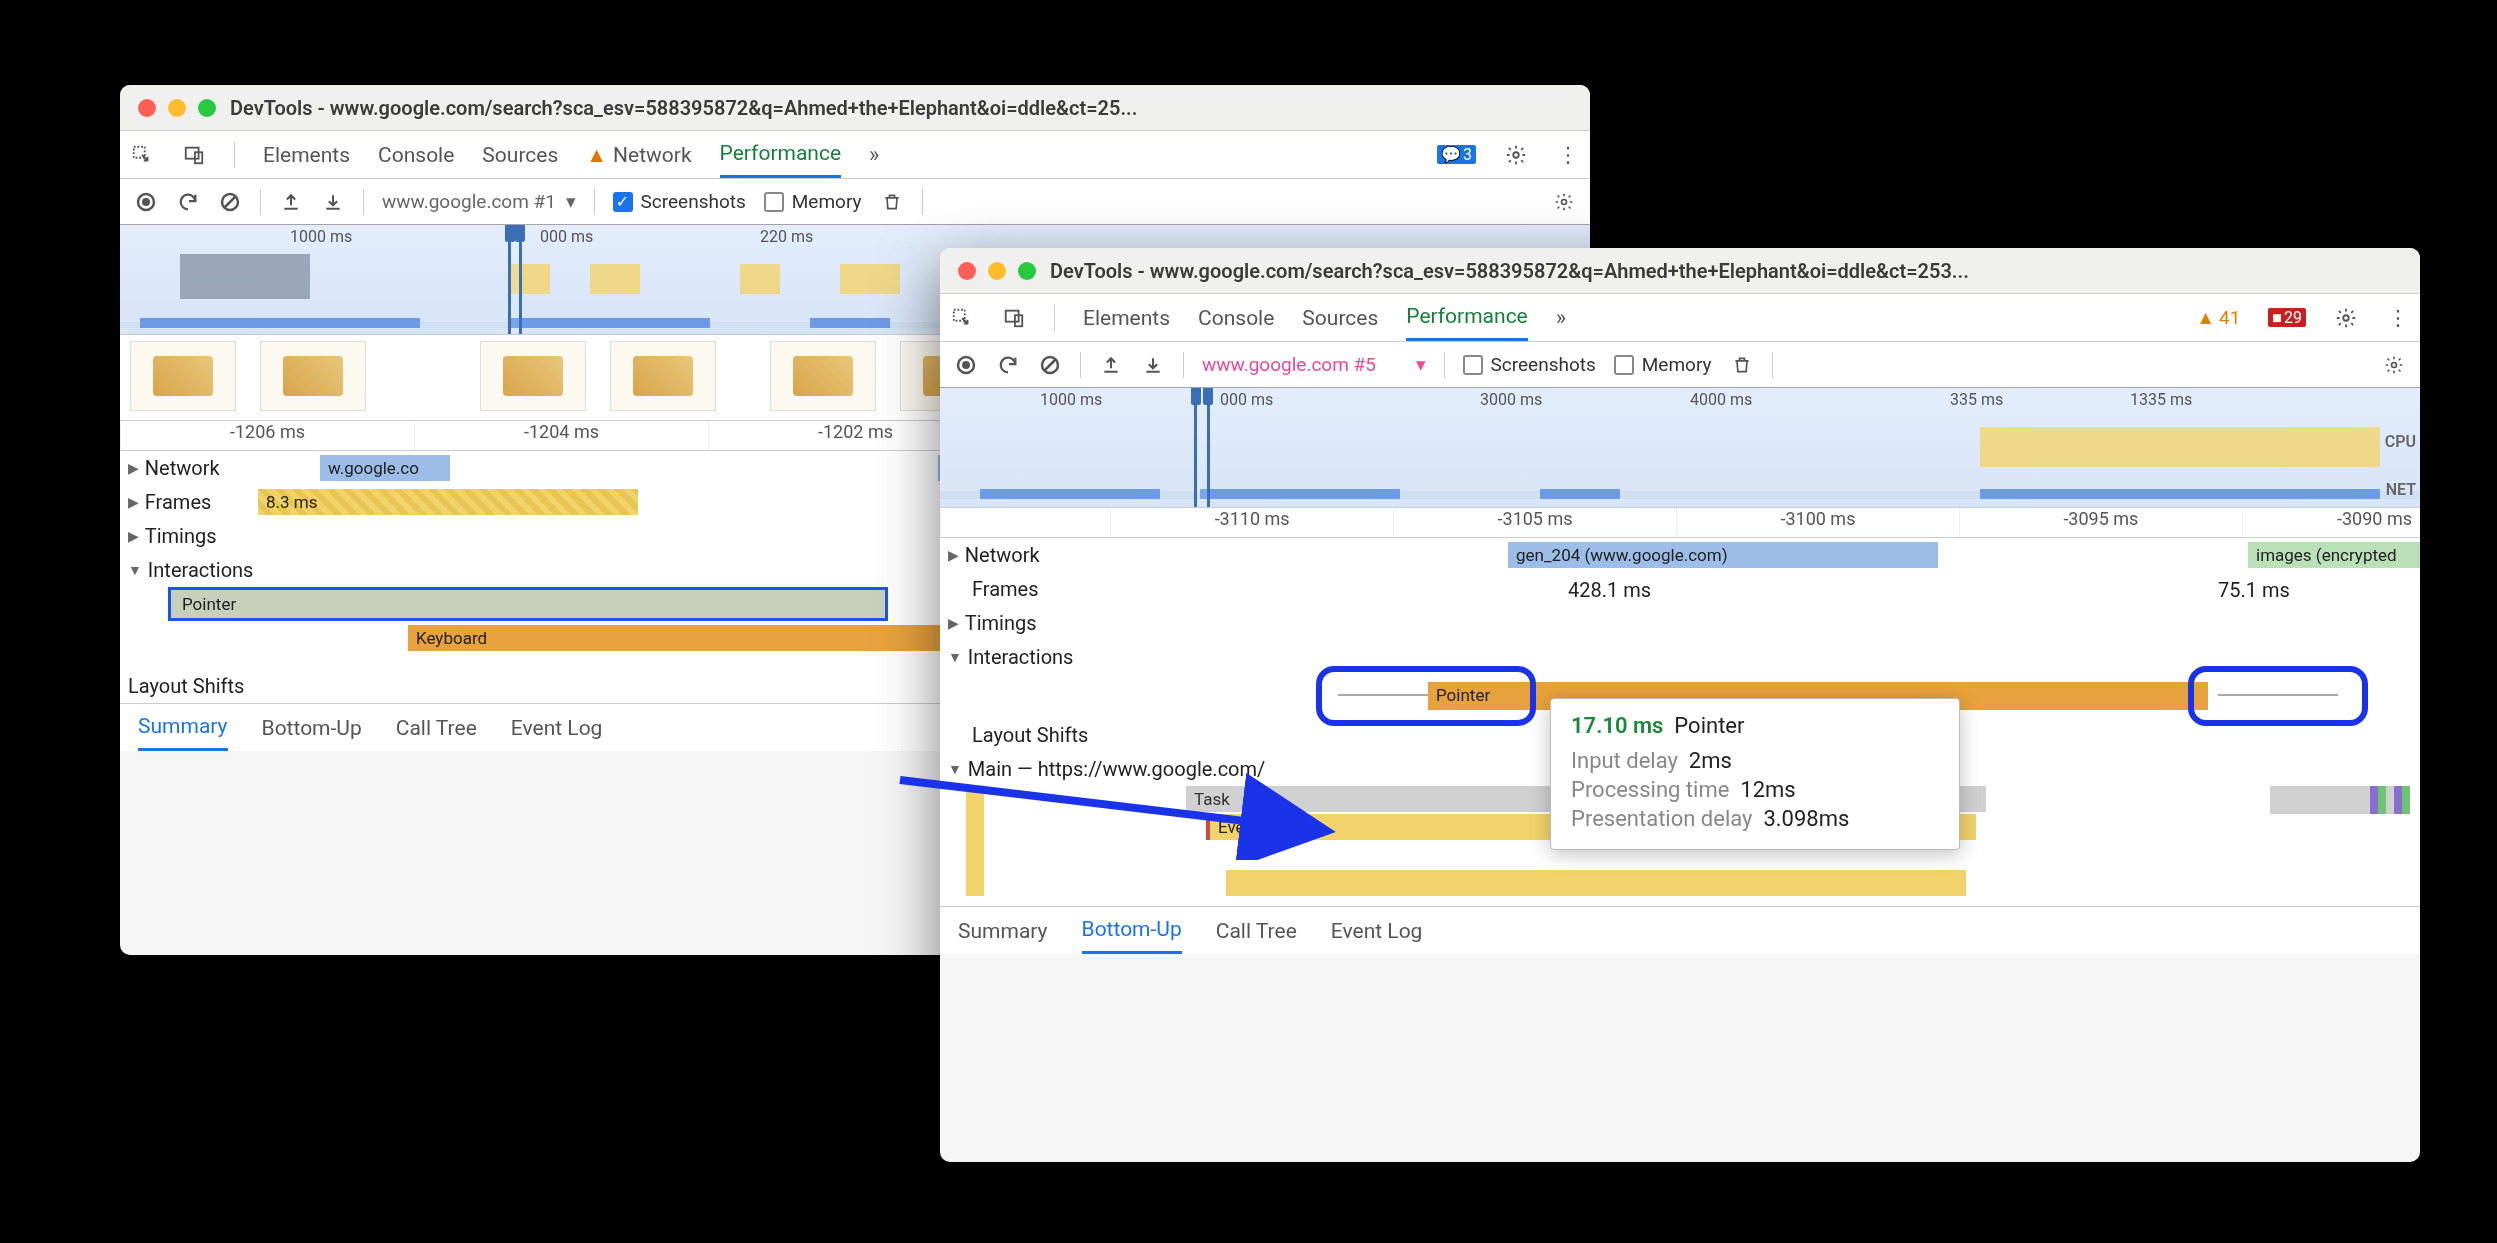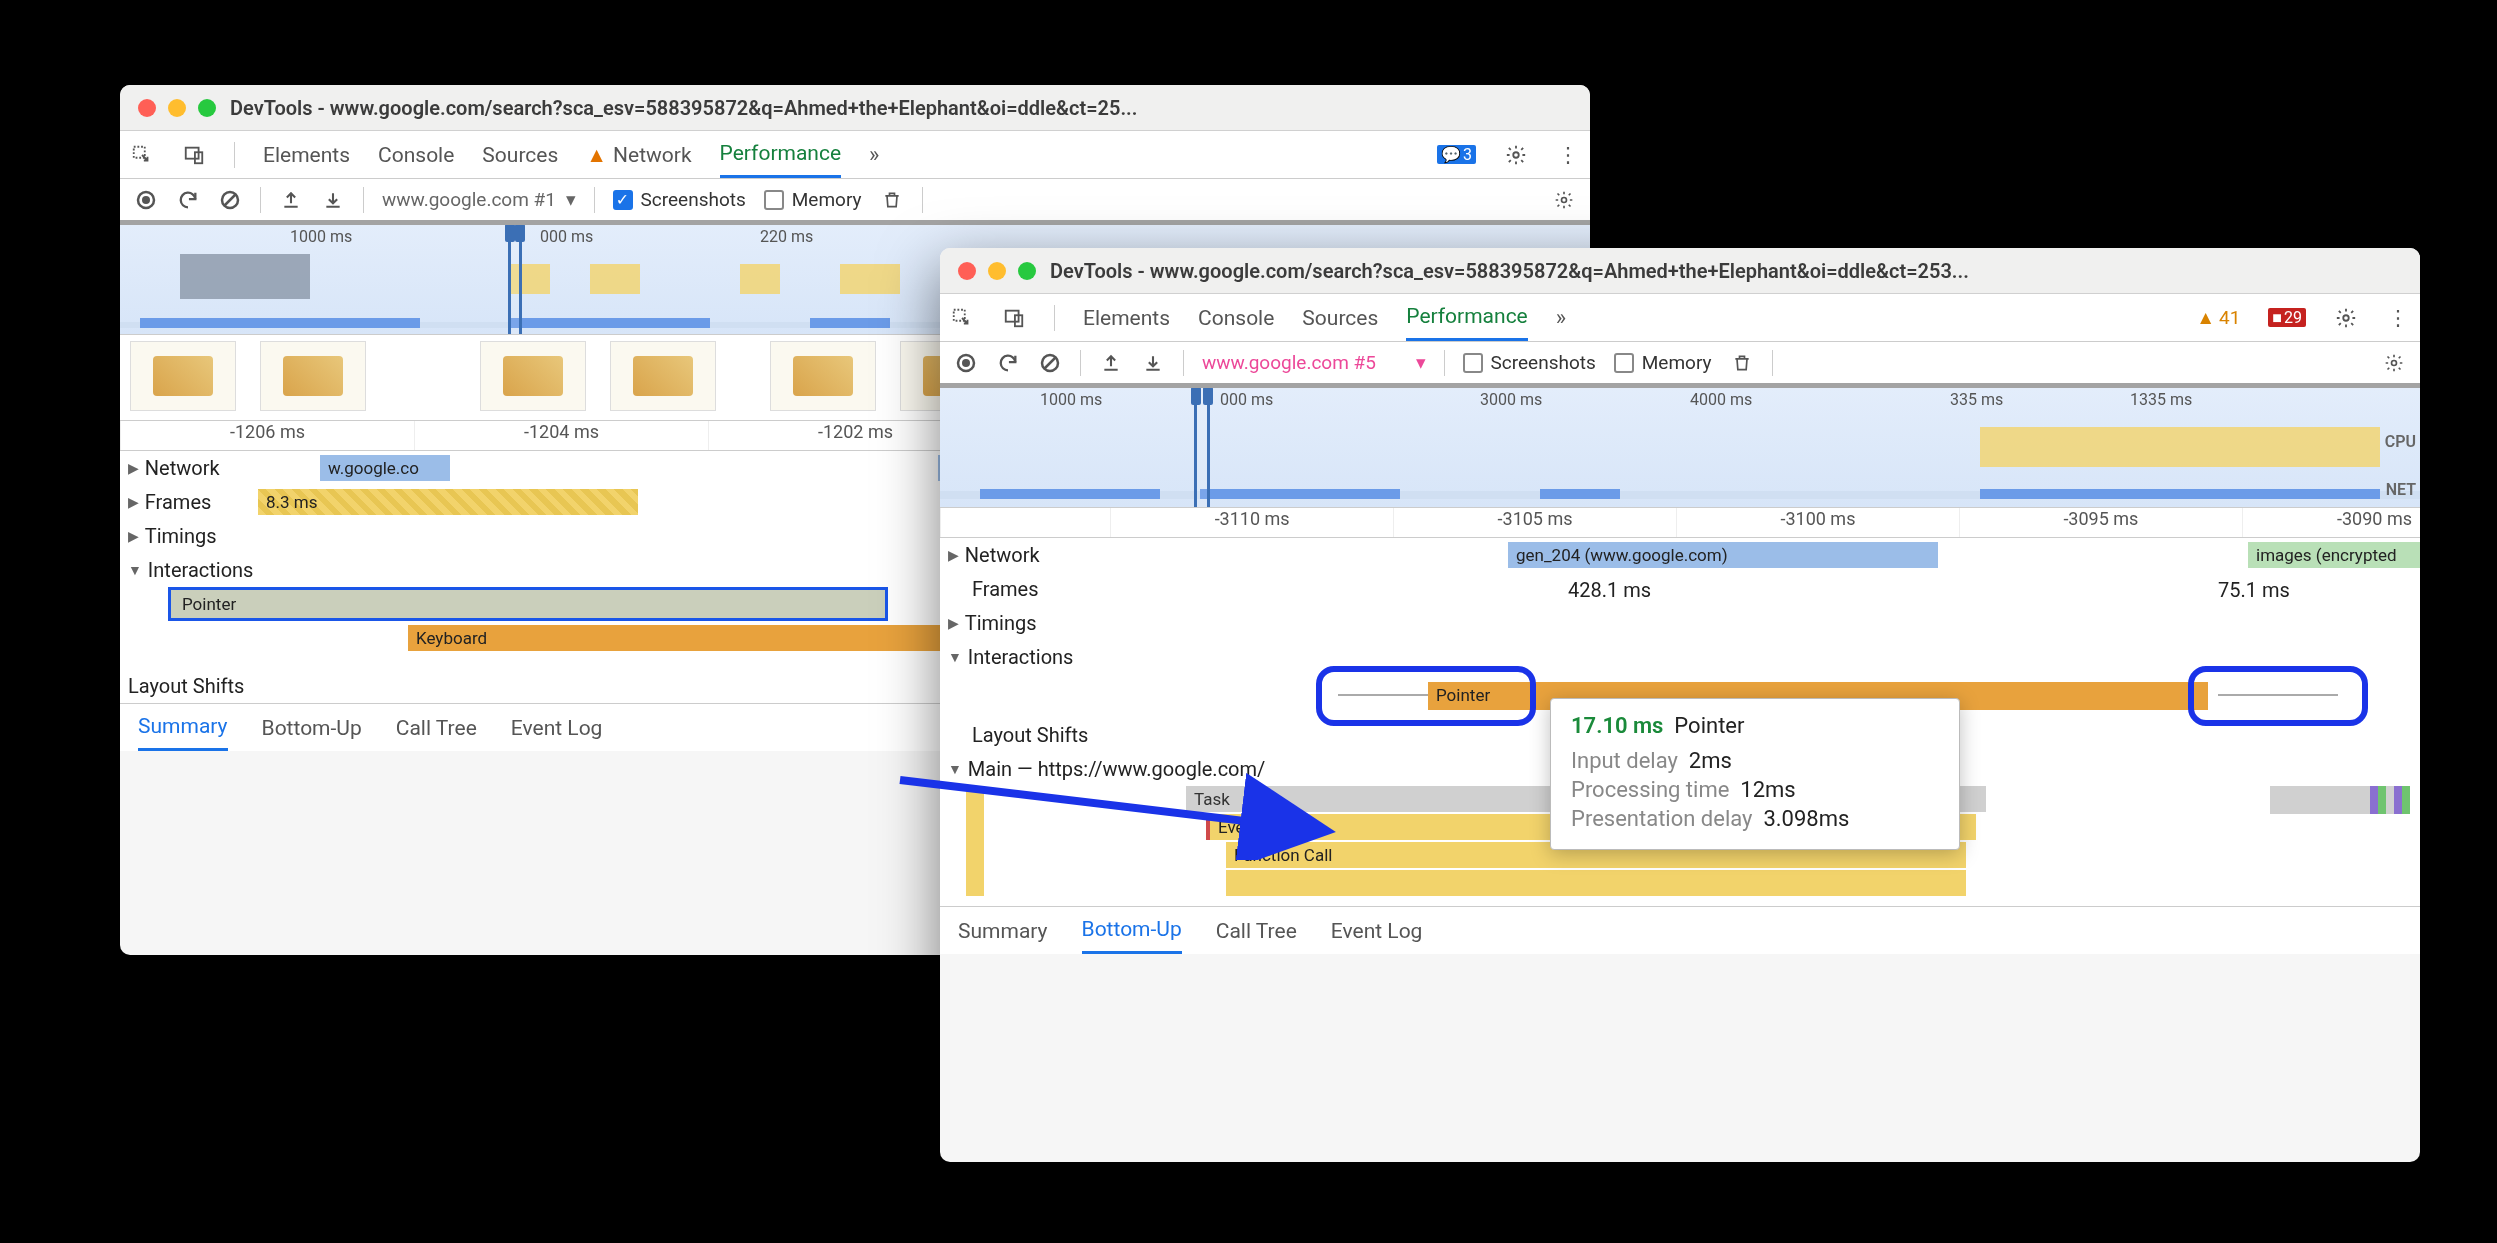--- a/index.html
+++ b/index.html
@@ -53,21 +53,21 @@
   .badge-warn { color: #d98300; font-size: 19px; display: inline-flex; align-items: center; gap: 4px;}
   .badge-err { background: #c5221f; color: #fff; font-size: 16px; padding: 0 4px; border-radius: 2px; display: inline-flex; align-items: center; gap: 2px;}
 
   .toolbar {
     height: 46px;
     background: #fff;
     display: flex;
     align-items: center;
     padding: 0 14px;
     gap: 18px;
-    border-bottom: 5px solid #a3a3a3;
+    border-bottom: 1px solid #a3a3a3;
     font-size: 19px;
   }
   .divider-v { width: 1px; height: 26px; background: #ccc; }
   .cb { width: 20px; height: 20px; border: 2px solid #888; border-radius: 3px; display: inline-flex; align-items: center; justify-content: center; background:#fff; }
   .cb.checked { background: #1a73e8; border-color: #1a73e8; color: #fff; font-size: 16px; }
 
   .overview {
     height: 110px;
     background: linear-gradient(#e3edfb,#d7e5f8);
     position: relative;
@@ -532,21 +532,20 @@
       <div class="track-label" style="width:auto;">
           <span class="tri">▼</span>
           <span>Main — https://www.google.com/</span>
         </div>
     </div>
 
     <div style="position:relative; height:120px; margin-left:26px;">
       <div style="position:absolute;left:0;top:0;width:18px;height:110px;background:#f2d36b;"></div>
       <div class="bar gray-bar" style="position:absolute;left:220px;top:0;width:800px;">Task</div>
       <div class="bar yellow-bar" style="position:absolute;left:240px;top:28px;width:770px;border-left:4px solid #d04a4a;">Event: click</div>
-      <div class="bar yellow-bar" style="position:absolute;left:260px;top:56px;width:740px;">Function Call</div>
       <div class="bar yellow-bar" style="position:absolute;left:260px;top:84px;width:740px;"></div>
 
       <div style="position:absolute;right:10px;top:0;width:140px;height:28px;display:flex;">
         <div style="flex:1;background:#d0d0d0;"></div>
         <div style="width:8px;background:#8a6fd0;"></div>
         <div style="width:8px;background:#6fc46f;"></div>
         <div style="width:8px;background:#d0d0d0;"></div>
         <div style="width:8px;background:#8a6fd0;"></div>
         <div style="width:8px;background:#6fc46f;"></div>
       </div>

